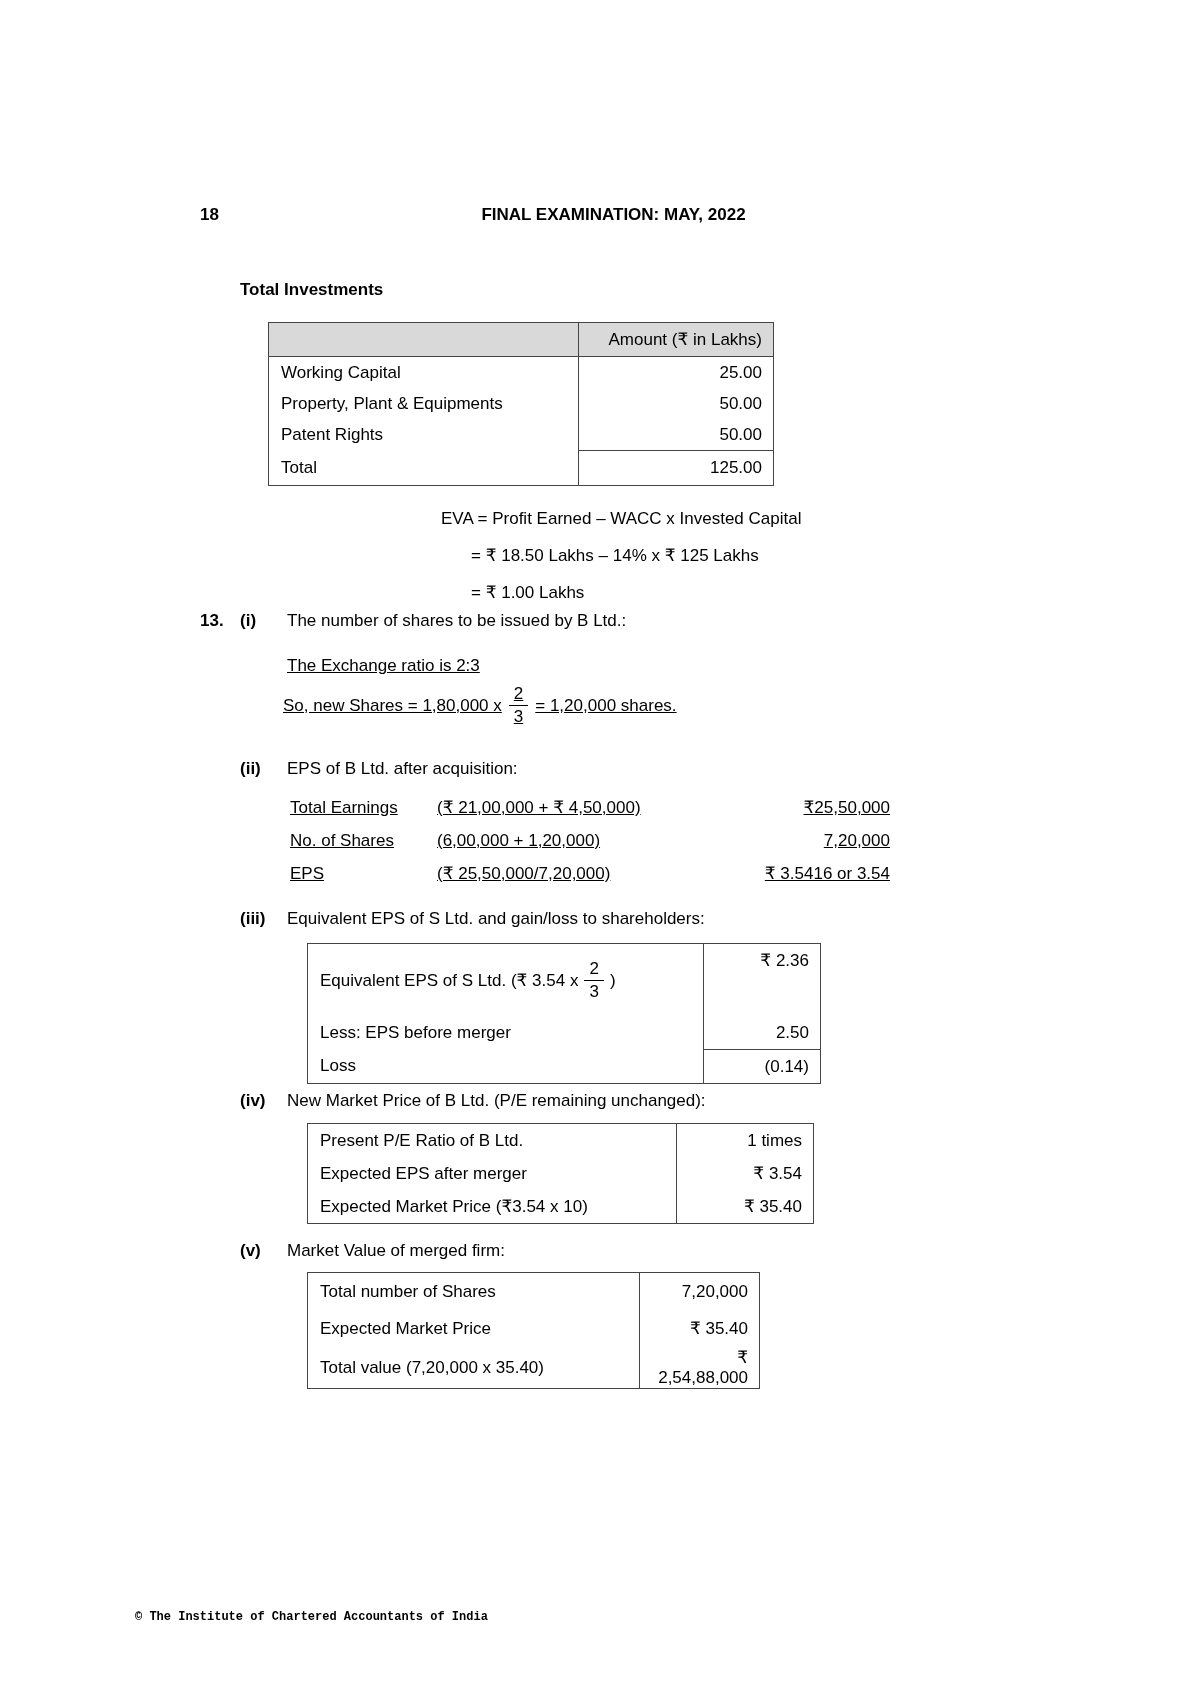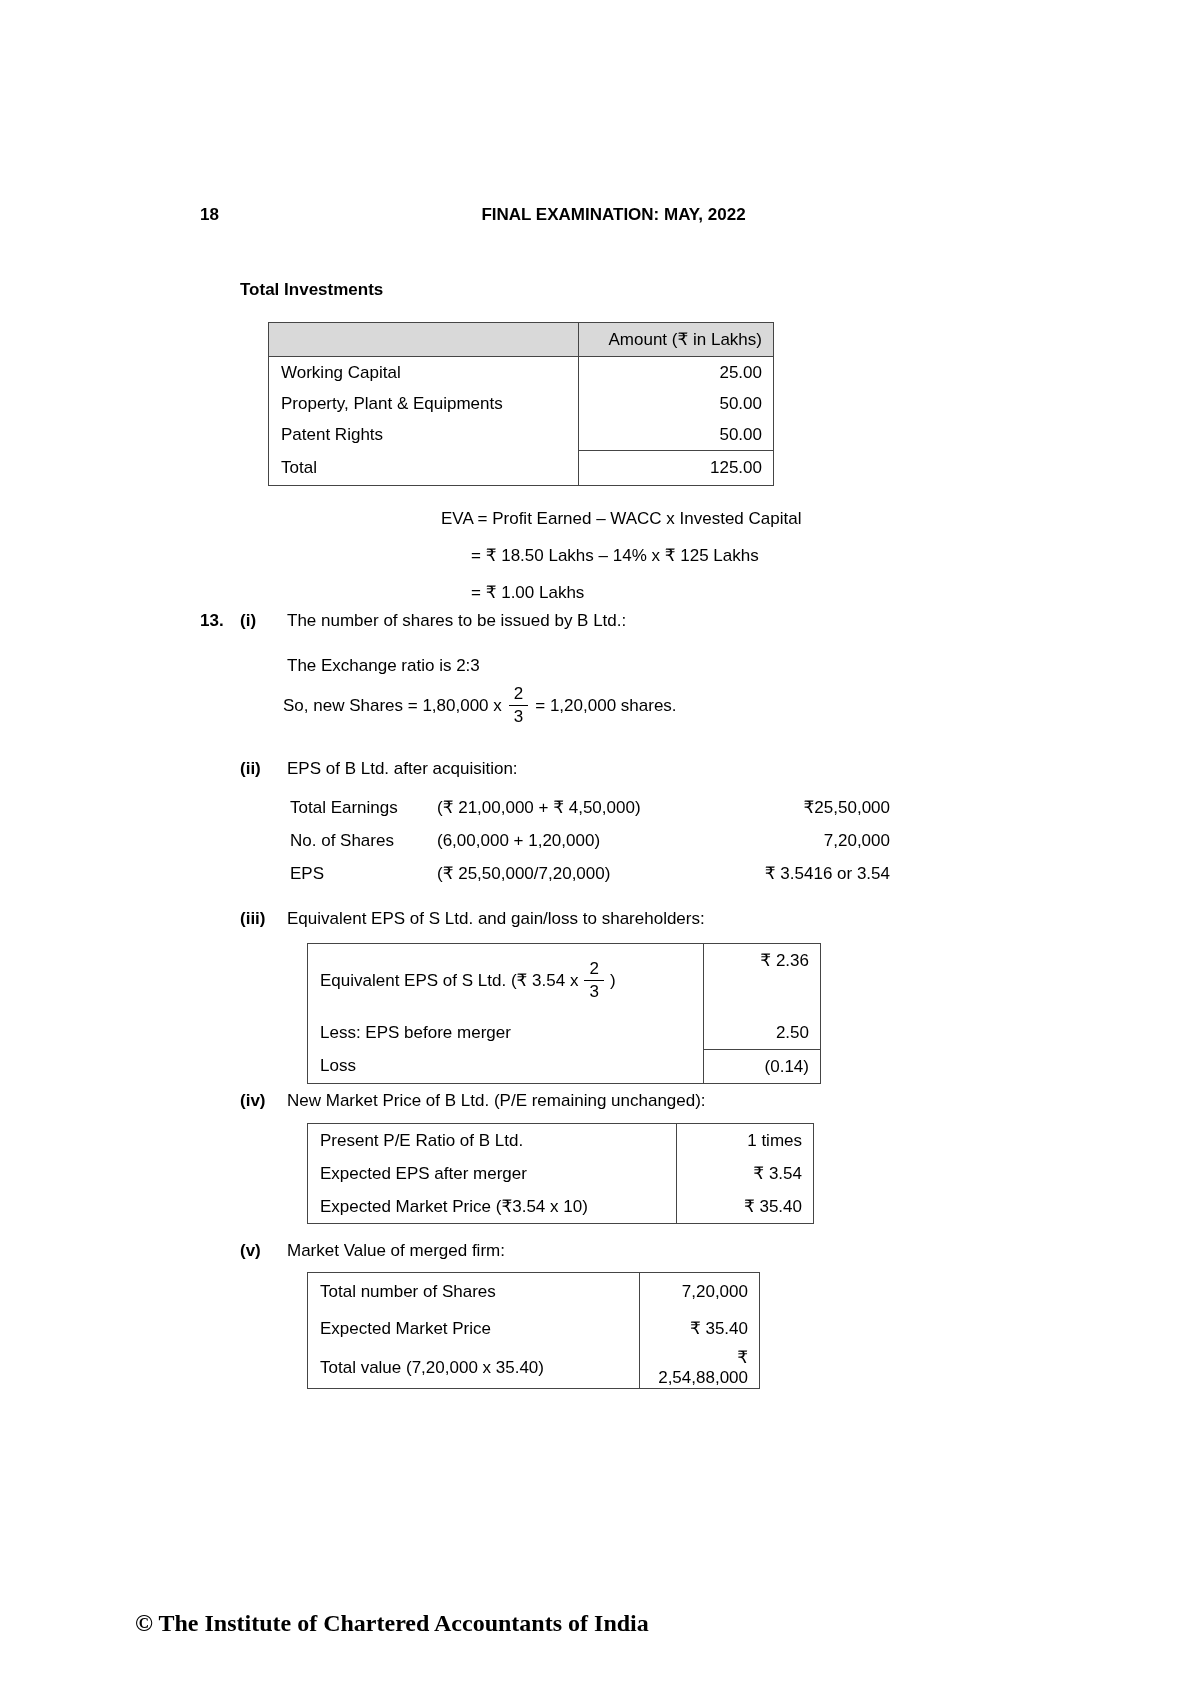--- a/index.html
+++ b/index.html
@@ -1,21 +1,21 @@
 <!DOCTYPE html>
 <html><head>
 <meta charset="utf-8">
 <style>
   html,body { margin:0; padding:0; background:#ffffff; }
   .page {
     position:relative; width:1191px; height:1684px; background:#ffffff;
     font-family:"Liberation Sans","DejaVu Sans",sans-serif;
     font-size:17px; color:#000; overflow:hidden;padding-left:36px;
   }
-  .abs { position:absolute; }
+  .abs { position:absolute;text-decoration:underline; }
 
   
   .pagehead { position:absolute; top:205px; left:0; width:100%; text-align:center; font-weight:bold; }
   .pageno   { position:absolute; left:200px; top:0; font-weight:bold; }
 
   
   .ti-heading { position:absolute; top:280px; left:240px; margin:0; font-size:17px; font-weight:bold; }
 
   
   table.tbl { position:absolute; border-collapse:collapse; table-layout:fixed; border:1.6px solid #454545; }
@@ -73,22 +73,22 @@
 
   
   .tbl-v { top:1272px; left:307px; width:452px; }
   .tbl-v td { height:37px; }
   .tbl-v .lbl { padding:0 8px; }
   .tbl-v .val { padding:0 9px; }
 
   
   .footer {
     position:absolute; top:1610px; left:135px;
-    font-family:Liberation Serif, serif;
-    font-weight:bold; font-size:24px;
+    font-family:Liberation Mono, monospace;
+    font-weight:bold; font-size:12px;
   }
 </style>
 </head>
 <body>
 
 <div class="page">
 
   <div class="pagehead">
     <span class="pageno">18</span>
     <span>FINAL EXAMINATION: MAY, 2022</span>

